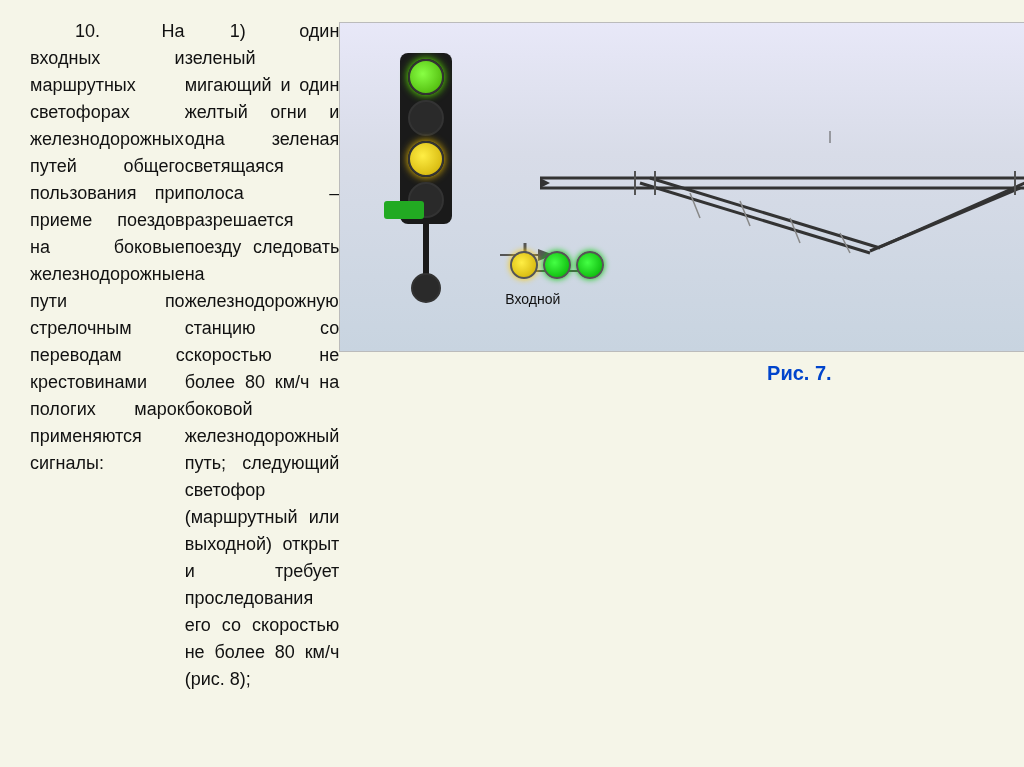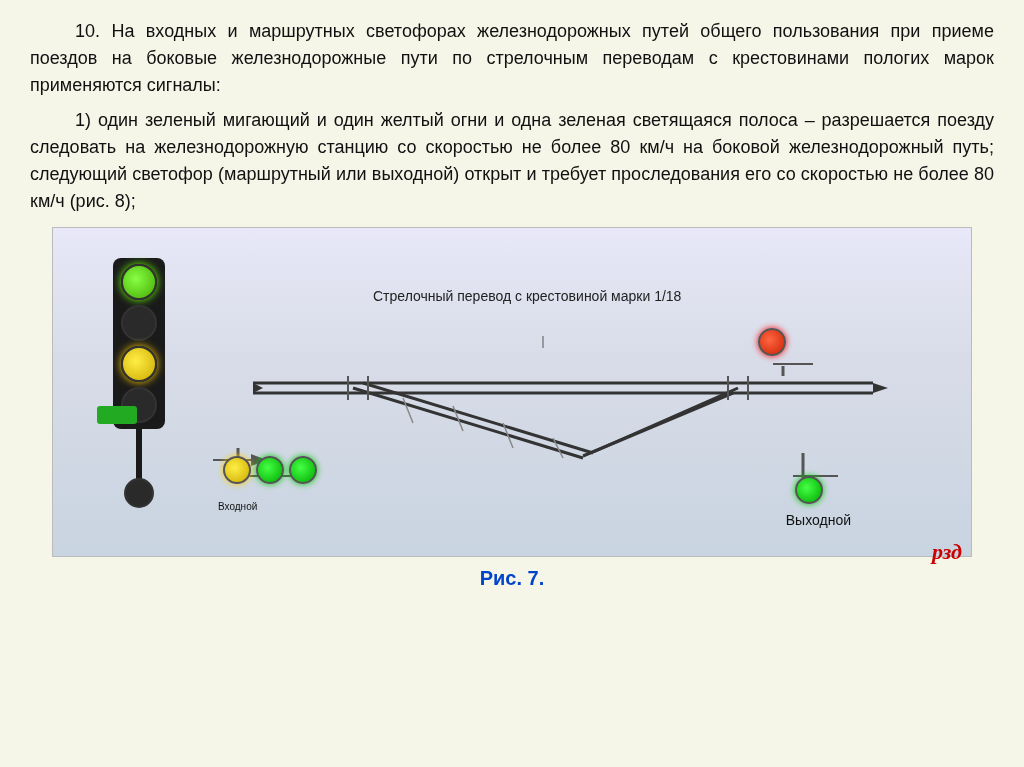--- a/index.html
+++ b/index.html
@@ -13,21 +13,21 @@
       flex-direction: column;
       align-items: center;
       justify-content: flex-start;
     }
     .page {
       width: 1024px;
       min-height: 767px;
       background: #f5f5e8;
       padding: 18px 30px 10px 30px;
       display: flex;
-      flex-direction: column;
+      flex-direction: row;
     }
     .text-block {
       font-size: 18px;
       line-height: 1.5;
       text-align: justify;
       color: #111;
       margin-bottom: 8px;
     }
     .text-block .indent {
       display: inline-block;
@@ -210,28 +210,27 @@
         <line x1="740" y1="248" x2="785" y2="248" stroke="#555" stroke-width="2"></line>
 
         <line x1="160" y1="232" x2="210" y2="232" stroke="#555" stroke-width="2" marker-end="url(#arrow)"></line>
         <defs>
           <marker id="arrow" markerWidth="8" markerHeight="8" refX="6" refY="3" orient="auto">
             <path d="M0,0 L0,6 L8,3 z" fill="#555"></path>
           </marker>
         </defs>
       </svg>
 
-      <div style="position:absolute;top:60px;left:320px;font-size:14px;color:#222;white-space:nowrap;">Стрелочный перевод с крестовиной марки 1/18</div>
 
       <div style="position:absolute;left:170px;bottom:72px;display:flex;gap:5px;align-items:center;">
         <div class="sig-circle sig-yellow"></div>
         <div class="sig-circle sig-green"></div>
         <div class="sig-circle sig-green"></div>
       </div>
-      <div style="position:absolute;left:165px;bottom:44px;font-size:10px;color:#111;white-space:nowrap;margin-top:15px;">Входной</div>
+      <div style="position:absolute;left:165px;bottom:44px;font-size:14px;color:#111;white-space:nowrap;margin-top:15px;">Входной</div>
 
       <div style="position:absolute;right:185px;top:100px;">
         <div class="sig-circle sig-red"></div>
       </div>
 
       <div style="position:absolute;right:148px;bottom:52px;">
         <div class="sig-circle sig-green"></div>
       </div>
       <div style="position:absolute;right:120px;bottom:28px;font-size:14px;color:#111;white-space:nowrap;">Выходной</div>
 

